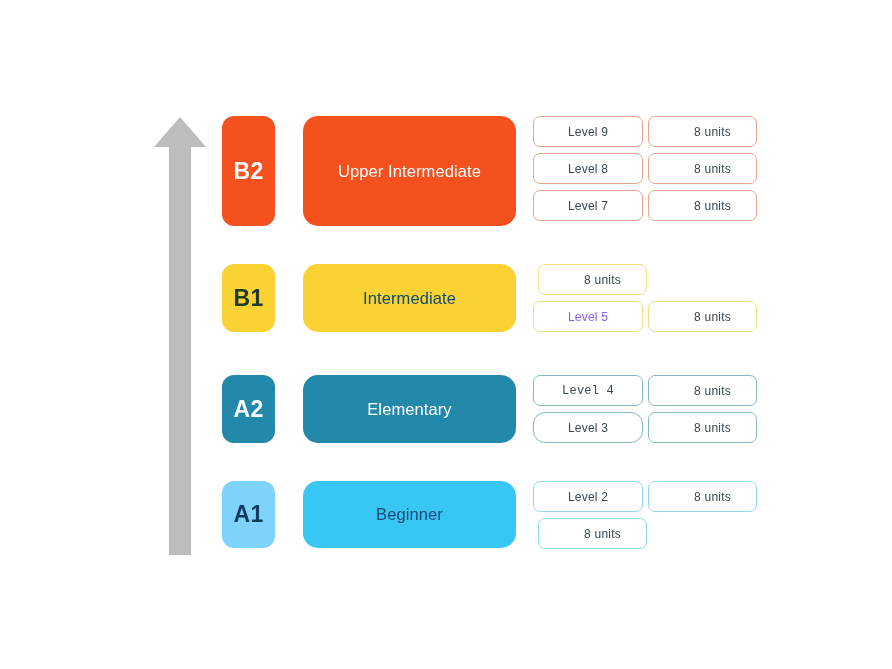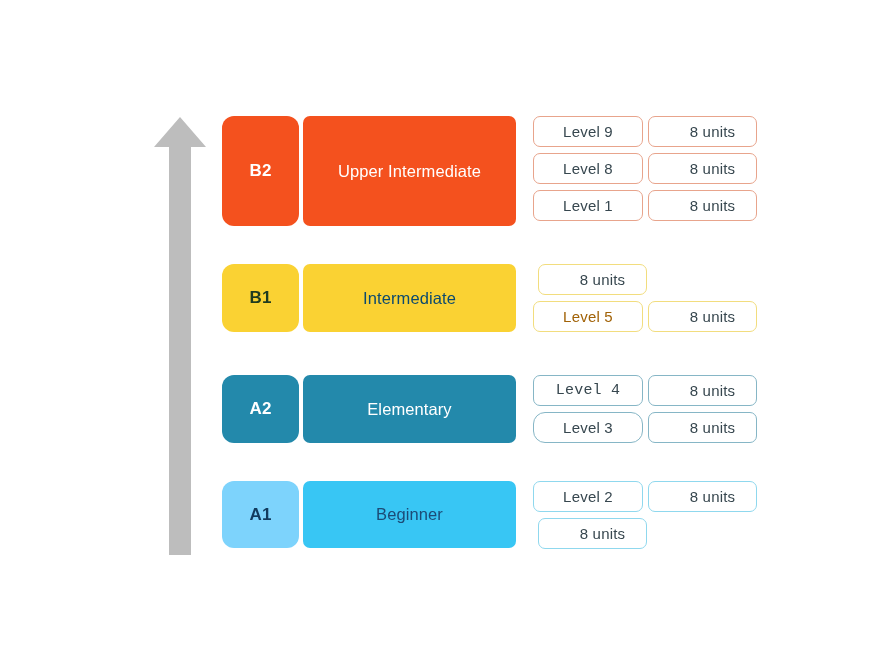--- a/index.html
+++ b/index.html
@@ -35,37 +35,37 @@
   
   .tier-row {
     position: absolute;
     left: 222px;
   }
 
   .tier-code {
     position: absolute;
     left: 0;
     top: 0;
-    width: 77px;
+    width: 53px;
     border-radius: 12px;
     box-sizing: border-box;
     display: flex;
     align-items: center;
     justify-content: center;
-    font-size: 17px;
+    font-size: 23px;
     font-weight: bold;
     letter-spacing: 0.2px;
   }
 
   .tier-desc {
     position: absolute;
     left: 81px;
     top: 0;
     width: 213px;
-    border-radius: 7px;
+    border-radius: 15px;
     box-sizing: border-box;
     display: flex;
     align-items: center;
     justify-content: center;
     font-size: 16.5px;
     letter-spacing: 0.1px;
   }
 
   
   .levels-col {
@@ -85,21 +85,21 @@
     box-sizing: border-box;
     background: #ffffff;
     border-style: solid;
     border-width: 1.5px;
     border-radius: 7px;
     height: 31px;
     display: flex;
     align-items: center;
     justify-content: center;
     color: #37474f;
-    font-size: 15px;
+    font-size: 12px;
     letter-spacing: 0.2px;
   }
   .level-chip { width: 110px; }
   .units-chip { width: 109px; margin-left: 5px; padding-left: 20px; }
 
   .level-line + .level-line { margin-top: 6px; }
 </style>
 </head>
 <body>
 
@@ -118,34 +118,34 @@
         <div class="levels-col">
           <div class="level-line">
             <div class="level-chip" style="border-color: rgb(232, 164, 140); color: rgb(55, 71, 79);">Level 9</div>
             <div class="units-chip" style="border-color: rgb(232, 164, 140); color: rgb(55, 71, 79);">8 units</div>
           </div>
           <div class="level-line">
             <div class="level-chip" style="border-color: rgb(232, 164, 140); color: rgb(55, 71, 79);">Level 8</div>
             <div class="units-chip" style="border-color: rgb(232, 164, 140); color: rgb(55, 71, 79);">8 units</div>
           </div>
           <div class="level-line">
-            <div class="level-chip" style="border-color: rgb(232, 164, 140); color: rgb(55, 71, 79);">Level 1</div>
+            <div class="level-chip" style="border-color: rgb(232, 164, 140); color: rgb(55, 71, 79);">Level 7</div>
             <div class="units-chip" style="border-color: rgb(232, 164, 140); color: rgb(55, 71, 79);">8 units</div>
           </div>
         </div>
       </div>
       <div class="tier-row" style="top: 264px; height: 68px;">
         <div class="tier-code" style="height: 68px; background: rgb(250, 210, 51); color: rgb(31, 59, 31);">B1</div>
         <div class="tier-desc" style="height: 68px; background: rgb(250, 210, 51); color: #0c4a6e;">Intermediate</div>
         <div class="levels-col">
           <div class="level-line">
             <div class="units-chip" style="border-color: rgb(242, 221, 126); color: rgb(55, 71, 79);">8 units</div>
           </div>
           <div class="level-line">
-            <div class="level-chip" style="border-color: rgb(242, 221, 126); color: #a16207;">Level 5</div>
+            <div class="level-chip" style="border-color: rgb(242, 221, 126); color: #8b5cf6;">Level 5</div>
             <div class="units-chip" style="border-color: rgb(242, 221, 126); color: rgb(55, 71, 79);">8 units</div>
           </div>
         </div>
       </div>
       <div class="tier-row" style="top: 375px; height: 68px;">
         <div class="tier-code" style="height: 68px; background: rgb(35, 137, 171); color: rgb(255, 255, 255);">A2</div>
         <div class="tier-desc" style="height: 68px; background: rgb(35, 137, 171); color: rgb(255, 255, 255);">Elementary</div>
         <div class="levels-col">
           <div class="level-line">
             <div class="level-chip" style="border-color: rgb(134, 182, 198); color: rgb(55, 71, 79); font-family: Liberation Mono, monospace;">Level 4</div>

